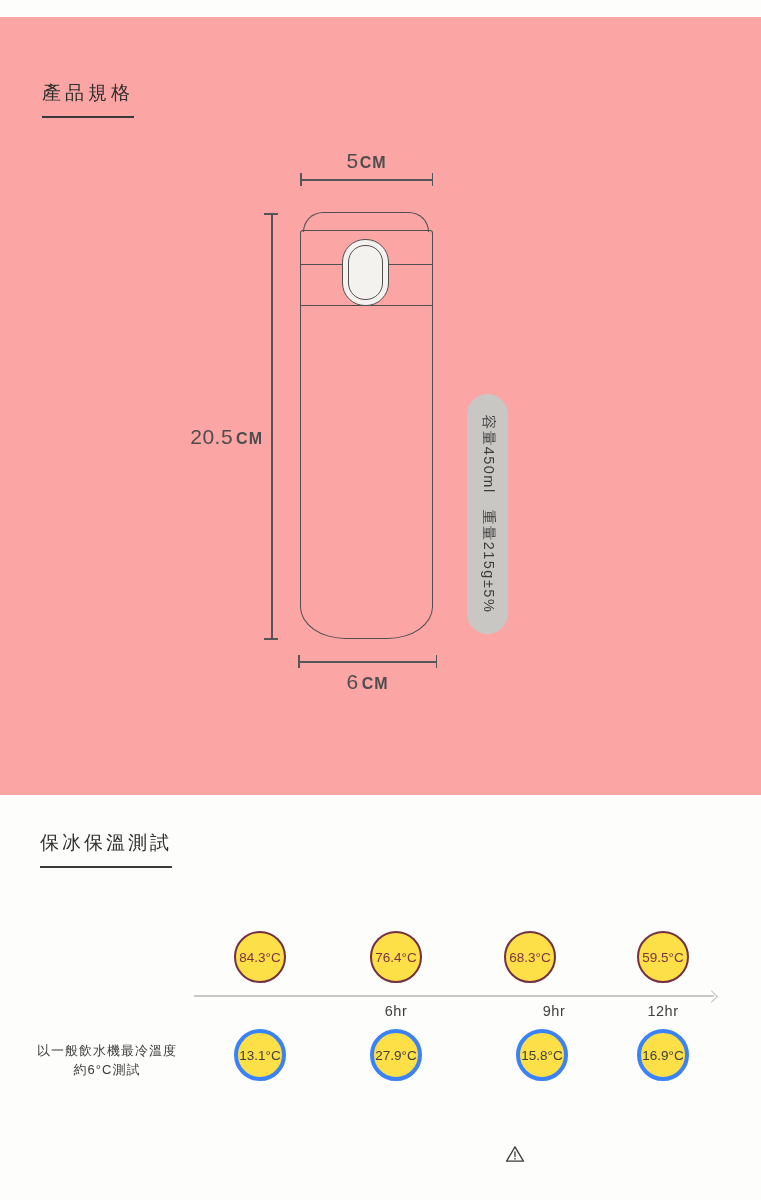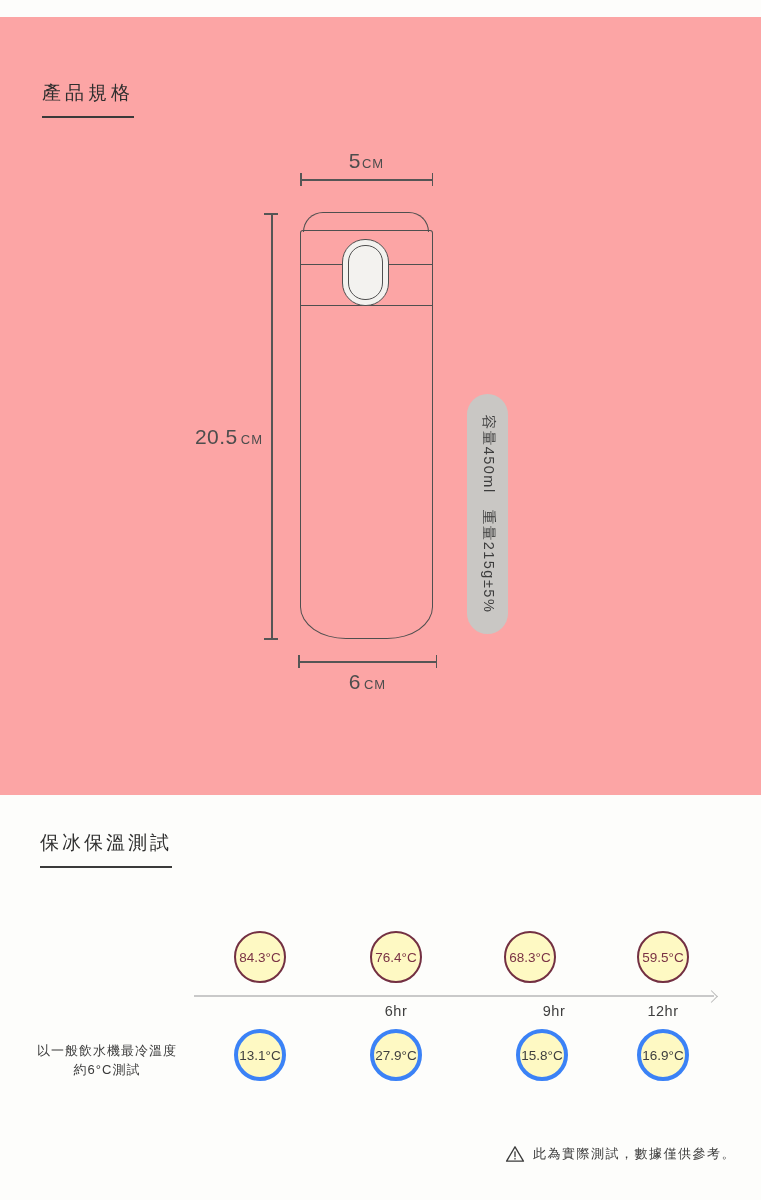--- a/index.html
+++ b/index.html
@@ -24,30 +24,30 @@
   .btn-outer { left:342px; top:222px; width:47px; height:67px; border-radius:23px; background:#f3f2ef; border:1.5px solid #4f4f4f; }
   .btn-inner { left:348px; top:228px; width:35px; height:55px; border-radius:17px; border:1.5px solid #4f4f4f; }
 
   
   .mline-h { height:1.5px; background:#555; }
   .mline-v { width:1.5px; background:#555; }
   .tick-v { width:1.5px; height:13px; background:#555; }
   .tick-h { width:14px; height:1.5px; background:#555; }
 
   .measure-label { color:#4d4d4d; font-size:21px; letter-spacing:0.5px; white-space:nowrap; }
-  .measure-label .unit { font-size:13px; font-weight:normal; letter-spacing:1px; margin-left:3px; }
+  .measure-label .unit { font-size:16px; font-weight:bold; letter-spacing:1px; margin-left:3px; }
 
   
   .badge { left:467px; top:377px; width:41px; height:240px; border-radius:21px; background:#c9c7c4; }
   .badge-text { position:absolute; left:50%; top:50%; transform:translate(-50%,-50%) rotate(90deg);
                 white-space:nowrap; font-size:14.5px; letter-spacing:1.5px; color:#3d3d3d; }
 
   
   .row-label { width:170px; text-align:center; font-size:13px; letter-spacing:1px; color:#3a3a3a; line-height:19px; }
-  .circle { width:52px; height:52px; border-radius:50%; background:#fef9c3;
+  .circle { width:52px; height:52px; border-radius:50%; background:#fde047;
             display:flex; align-items:center; justify-content:center; font-size:13.5px; }
   .circle.hot  { border:2px solid #733042; color:#7a3345; }
   .circle.cold { border:4px solid #3b82f6; color:#3f3f3f; }
 
   .axis-line { left:194px; top:995px; width:520px; height:1.5px; background:#c9c9c9; }
   .axis-arrow { left:707px; top:991.5px; width:9px; height:9px;
                 border-top:1.5px solid #b9b9b9; border-right:1.5px solid #b9b9b9; transform:rotate(45deg); }
   .hour-label { width:70px; text-align:center; top:1003px; font-size:14.5px; color:#3e3e3e; letter-spacing:0.5px; }
 
   .note { left:505px; top:1145px; display:flex; align-items:center; gap:8px; }
@@ -121,16 +121,15 @@
   <div class="abs circle cold" style="left:370px; top:1029px;">27.9°C</div>
   <div class="abs circle cold" style="left:516px; top:1029px;">15.8°C</div>
   <div class="abs circle cold" style="left:637px; top:1029px;">16.9°C</div>
 
   <div class="abs note">
     <svg width="20" height="18" viewBox="0 0 24 22">
       <path d="M12 2.2 L22.3 19.8 L1.7 19.8 Z" fill="none" stroke="#3b3b3b" stroke-width="1.6" stroke-linejoin="round"></path>
       <line x1="12" y1="8.3" x2="12" y2="14.2" stroke="#3b3b3b" stroke-width="1.6" stroke-linecap="round"></line>
       <circle cx="12" cy="16.9" r="1" fill="#3b3b3b"></circle>
     </svg>
-    <span class="note-text">此為實際測試，數據僅供參考。</span>
   </div>
 
 </div>
 
 </body></html>

